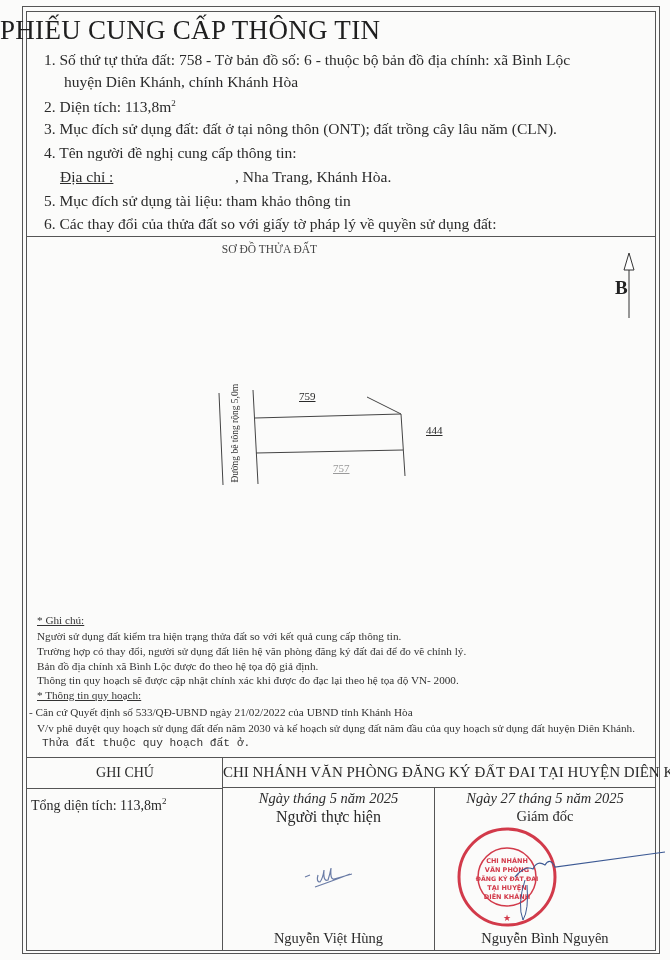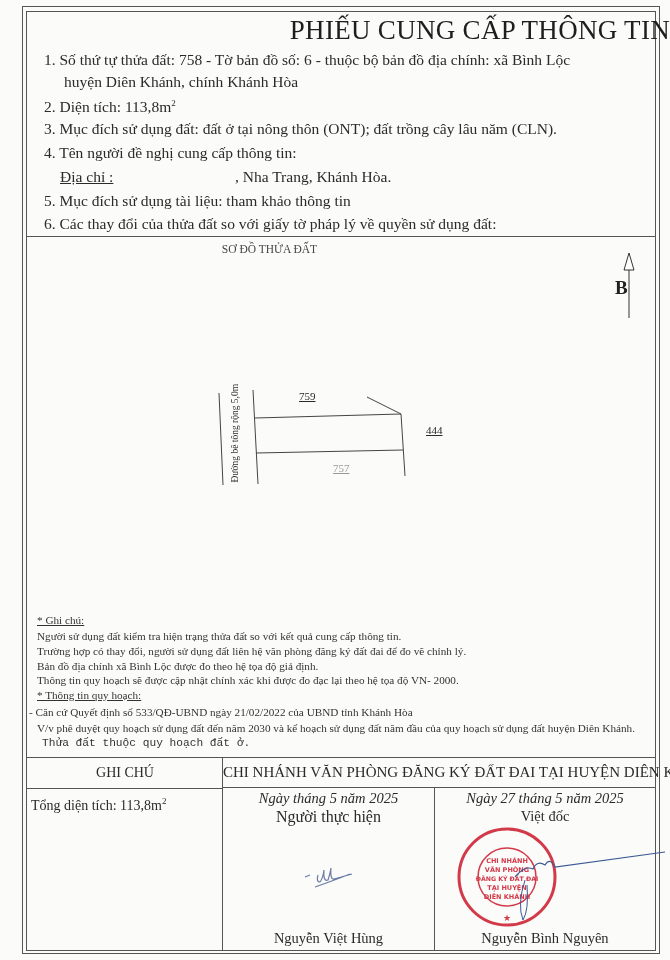--- a/index.html
+++ b/index.html
@@ -9,21 +9,21 @@
   }
   .outer {
     position: absolute; left: 22px; top: 6px; width: 638px; height: 948px;
     border: 1px solid #555; box-sizing: border-box;
   }
   .inner {
     position: absolute; left: 26px; top: 11px; width: 630px; height: 940px;
     border: 1px solid #555; box-sizing: border-box;
   }
   .title {
-    position: absolute; left: 0; width: 670px; top: 15px; text-align: right;
+    position: absolute; left: 0; width: 670px; top: 15px; text-align: left;
     font-size: 27px; letter-spacing: 0.3px; color: #1e1e1e;
   }
   .line { position: absolute; font-size: 15.5px; white-space: nowrap; color: #2a2a2a; }
   .hr { position: absolute; left: 27px; width: 628px; height: 1px; background: #555; }
   .vr { position: absolute; width: 1px; background: #555; }
   .center-text { position: absolute; text-align: center; white-space: nowrap; }
   .note { position: absolute; left: 37px; font-size: 11.2px; white-space: nowrap; color: #333; }
   .underline { text-decoration: underline; }
   .diagram-label { position: absolute; font-size: 11px; text-decoration: underline; }
   .italic { font-style: italic; }
@@ -125,21 +125,21 @@
 </div>
 
 <div class="center-text italic" style="left:223px; width:211px; top:790px; font-size:14.5px;">Ngày        tháng 5  năm 2025</div>
 <div class="center-text" style="left:223px; width:211px; top:808px; font-size:16px;">Người thực hiện</div>
 <svg style="position:absolute; left:300px; top:860px;" width="80" height="40">
   <path d="M5,17 L10,15 M18,15 Q16,22 20,22 Q23,18 24,10 Q23,22 28,20 Q30,14 31,8 Q30,20 34,19 L52,14 M15,27 Q35,20 50,14" stroke="#6a7ca6" stroke-width="1.2" fill="none"></path>
 </svg>
 <div class="center-text" style="left:223px; width:211px; top:930px; font-size:14.5px;">Nguyễn Việt Hùng</div>
 
 <div class="center-text italic" style="left:435px; width:220px; top:790px; font-size:14.5px;">Ngày 27 tháng 5  năm 2025</div>
-<div class="center-text" style="left:435px; width:220px; top:808px; font-size:14.5px;">Việt đốc</div>
+<div class="center-text" style="left:435px; width:220px; top:808px; font-size:14.5px;">Giám đốc</div>
 
 <svg style="position:absolute; left:455px; top:825px;" width="215" height="105">
   <circle cx="52" cy="52" r="48" fill="none" stroke="#d23a4a" stroke-width="3"></circle>
   <circle cx="52" cy="52" r="29" fill="none" stroke="#d23a4a" stroke-width="1.5"></circle>
   <text x="52" y="38" font-size="6.5" fill="#d23a4a" text-anchor="middle" font-family="DejaVu Sans, sans-serif" font-weight="bold">CHI NHÁNH</text>
   <text x="52" y="47" font-size="6.5" fill="#d23a4a" text-anchor="middle" font-family="DejaVu Sans, sans-serif" font-weight="bold">VĂN PHÒNG</text>
   <text x="52" y="56" font-size="6.2" fill="#d23a4a" text-anchor="middle" font-family="DejaVu Sans, sans-serif" font-weight="bold">ĐĂNG KÝ ĐẤT ĐAI</text>
   <text x="52" y="65" font-size="6.5" fill="#d23a4a" text-anchor="middle" font-family="DejaVu Sans, sans-serif" font-weight="bold">TẠI HUYỆN</text>
   <text x="52" y="74" font-size="6.5" fill="#d23a4a" text-anchor="middle" font-family="DejaVu Sans, sans-serif" font-weight="bold">DIÊN KHÁNH</text>
   <text x="52" y="96" font-size="9" fill="#d23a4a" text-anchor="middle">★</text>

